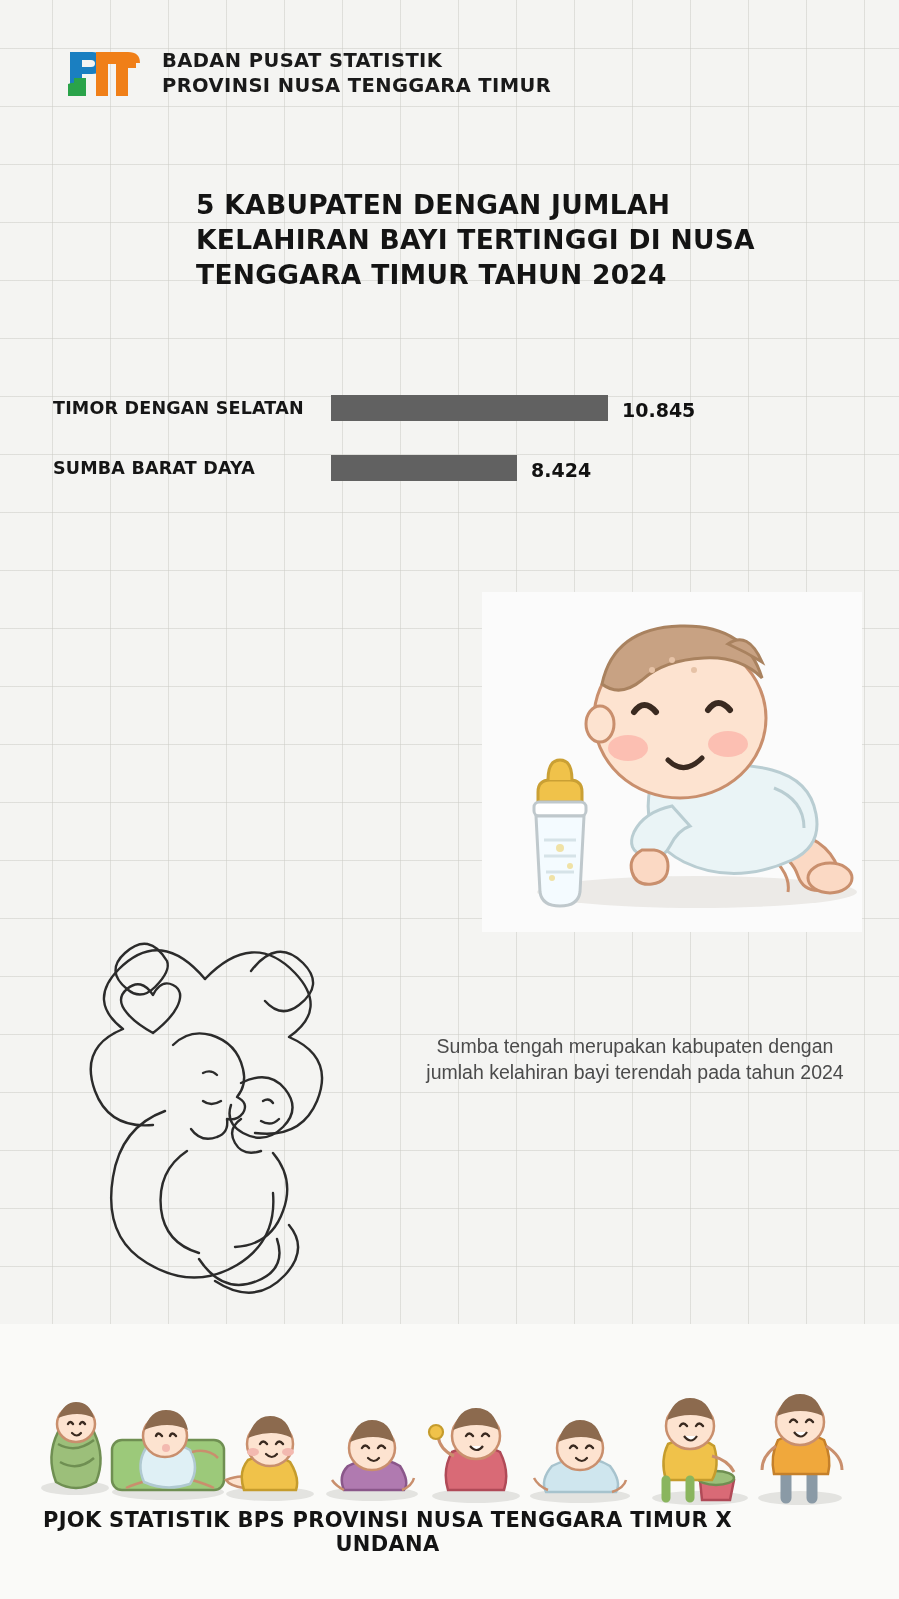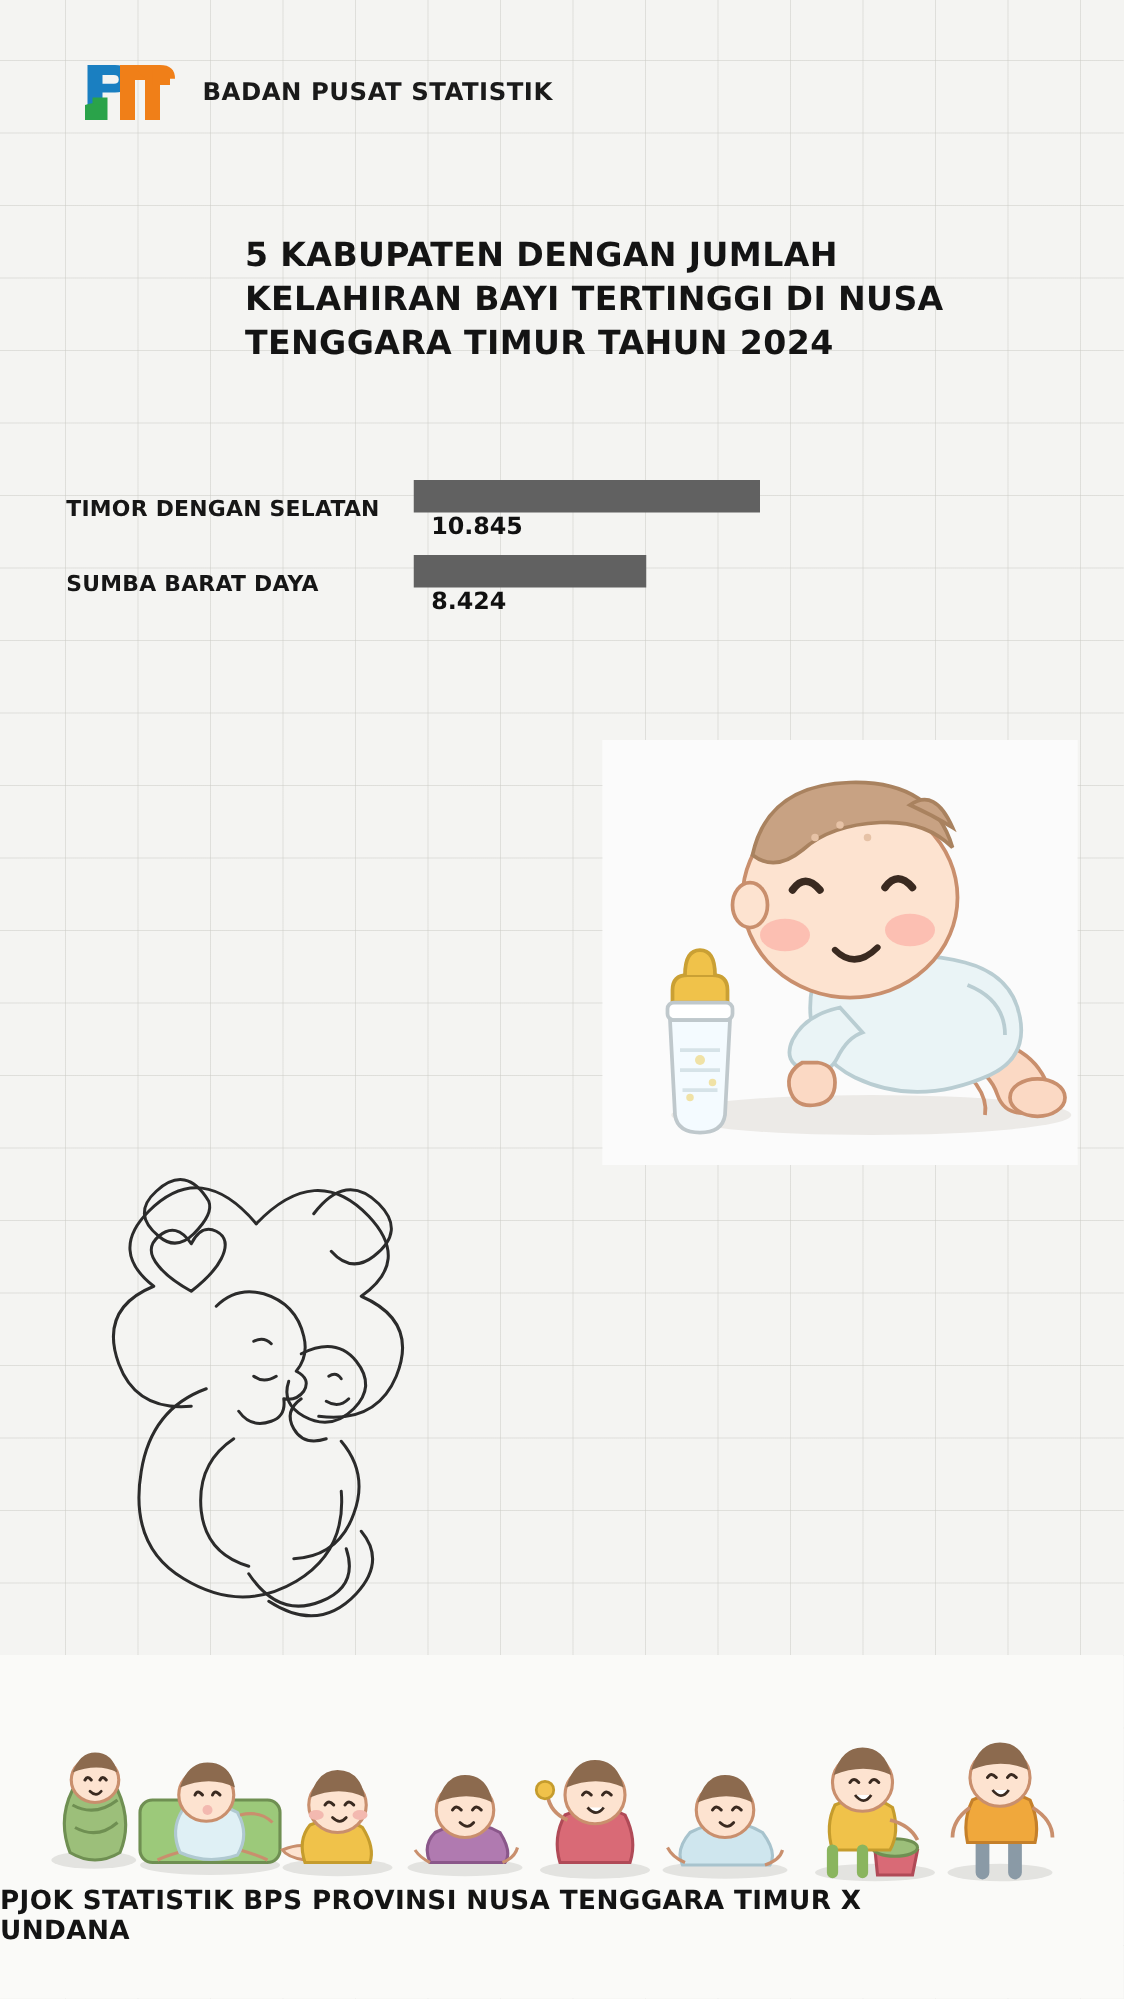--- a/index.html
+++ b/index.html
@@ -83,22 +83,21 @@
     width: 278px;
     font-family: "DejaVu Sans", sans-serif;
     font-weight: bold;
     font-size: 17.5px;
     color: #161616;
     letter-spacing: 0.2px;
     white-space: nowrap;
   }
   .bar-wrap {
     display: flex;
-    align-items: flex-start;
-    flex-direction: column;
+    align-items: flex-end;
   }
   .bar {
     height: 26px;
     background: #616161;
   }
   .bar-value {
     margin-left: 14px;
     font-family: "DejaVu Sans", sans-serif;
     font-weight: bold;
     font-size: 19px;
@@ -160,20 +159,21 @@
     left: 0;
     top: 1348px;
     width: 899px;
     height: 160px;
   }
   .footer {
     position: absolute;
     left: 0;
     top: 1508px;
     width: 775px;
+    text-align: center;
     font-family: "DejaVu Sans", sans-serif;
     font-weight: bold;
     font-size: 21px;
     letter-spacing: 0.3px;
     color: #141414;
   }
   .ground {
     fill: #e3e3e0;
   }
 </style>
@@ -191,20 +191,21 @@
           <path d="M34 8 L56 8 L56 20 L46 20 L46 52 L34 52 Z" fill="#f07f18"></path>
           <path d="M44 8 L66 8 Q78 8 78 19 L66 19 L66 52 L54 52 L54 19 Z" fill="#f07f18"></path>
           <path d="M12 34 L24 34 L24 52 L12 52 Z" fill="#2aa34a"></path>
           <path d="M60 12 L74 12 L74 24 L60 24 Z" fill="#f07f18"></path>
           <path d="M6 40 Q16 36 22 44 L22 52 L6 52 Z" fill="#2aa34a"></path>
         </g>
       </svg>
     </div>
     <div class="header-text">
       <div>BADAN PUSAT STATISTIK</div>
+      <div>PROVINSI NUSA TENGGARA TIMUR</div>
     </div>
   </div>
 
   <div class="title">5 KABUPATEN DENGAN JUMLAH KELAHIRAN BAYI TERTINGGI DI NUSA TENGGARA TIMUR TAHUN 2024</div>
 
   <div class="chart">
 
     <div class="bar-row">
       <div class="bar-label">TIMOR DENGAN SELATAN</div>
       <div class="bar-wrap">
@@ -299,20 +300,21 @@
         <path d="M132 246 q-30 20 -26 58 q4 34 38 44"></path>
         <path d="M218 248 q22 26 10 58 q-12 34 -48 36"></path>
 
         <path d="M144 354 q24 36 58 22 q30 -12 20 -42"></path>
         <path d="M160 376 q40 26 70 -6 q24 -26 4 -50"></path>
       </g>
     </svg>
   </div>
 
   <div class="stat">
+    <div class="stat-desc">Sumba tengah merupakan kabupaten dengan jumlah kelahiran bayi terendah pada tahun 2024</div>
   </div>
 
   <div class="bottom-band"></div>
 
   <div class="kids-strip">
     <svg width="899" height="160" viewBox="0 0 899 160">
 
       <g>
         <ellipse class="ground" cx="75" cy="140" rx="34" ry="7"></ellipse>
         <path d="M58 84 q18 -14 36 0 q12 26 2 50 q-20 12 -40 0 q-10 -26 2 -50z" fill="#9cbf7a" stroke="#6f8f52" stroke-width="2.5"></path>

